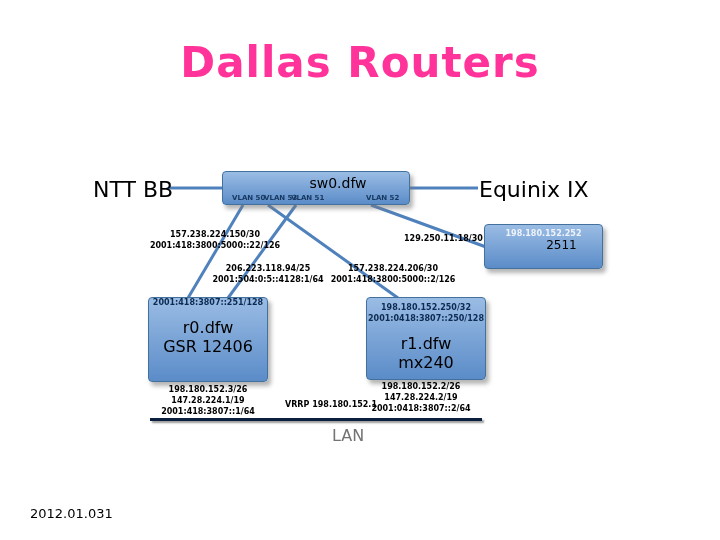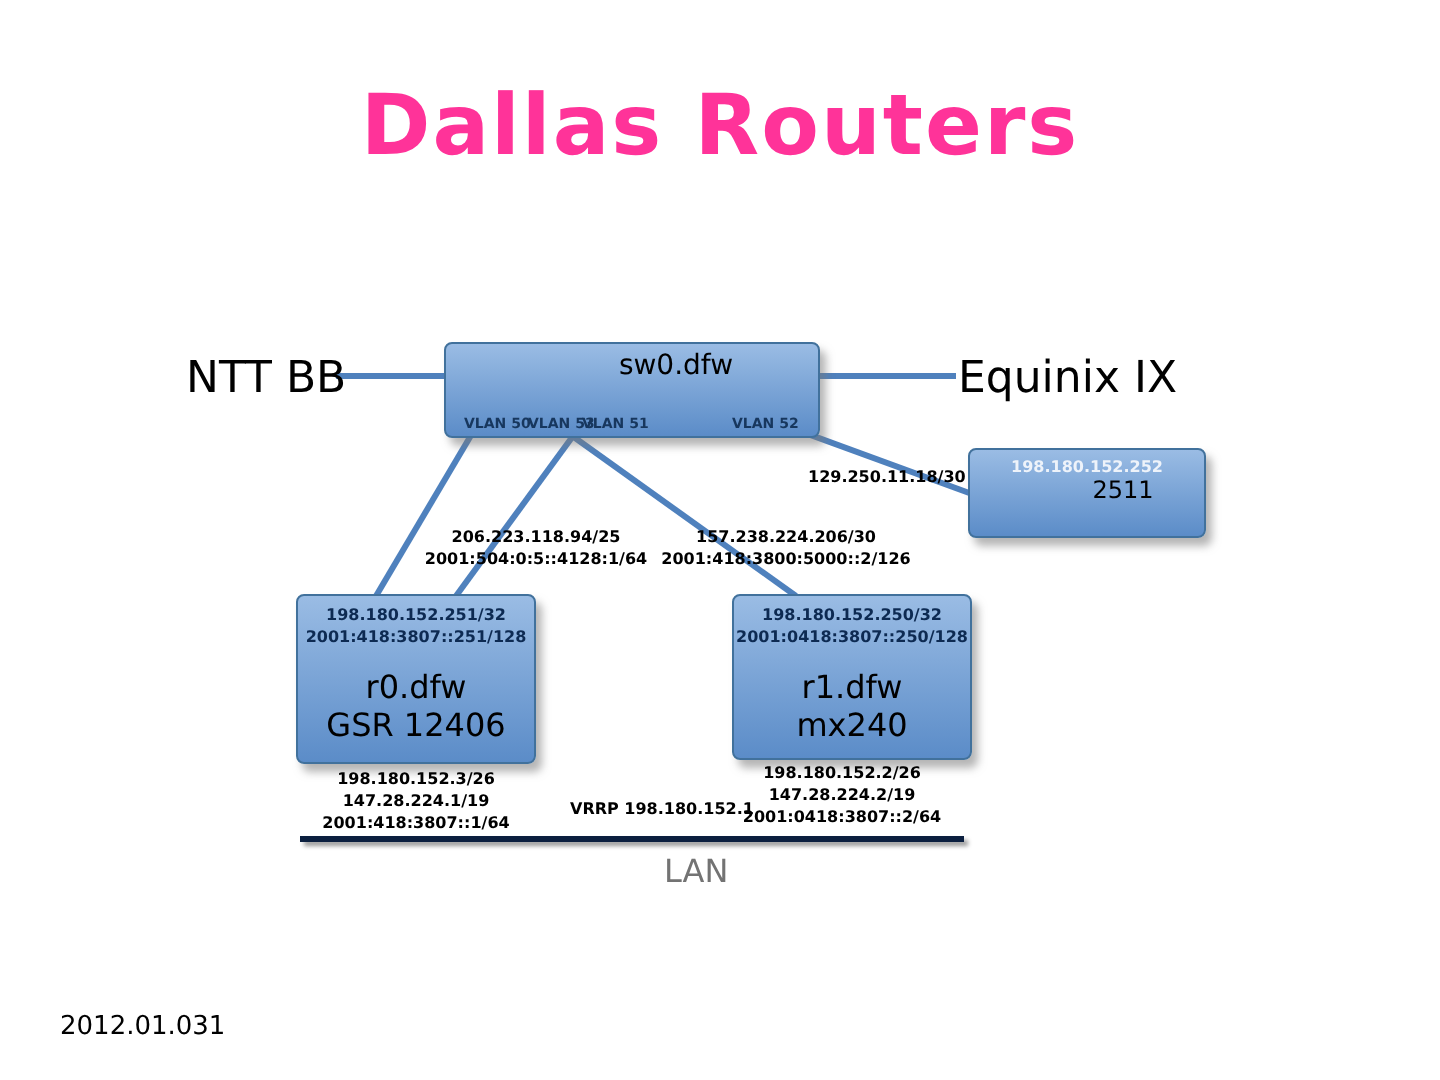--- a/index.html
+++ b/index.html
@@ -8,21 +8,21 @@
   .title{position:absolute;left:0;right:0;top:38px;margin:0;text-align:center;
          font-size:42px;font-weight:bold;color:#ff3399;letter-spacing:1px;}
   .wires{position:absolute;left:0;top:0;width:720px;height:540px;pointer-events:none;}
   .wires line{stroke:#4f81bd;stroke-width:3;}
   .ext{position:absolute;font-size:22px;color:#000;font-weight:500;}
   .ntt{left:93px;top:177px;}
   .eq{left:479px;top:177px;}
   .node{position:absolute;background:linear-gradient(180deg,#9abce4 0%,#5b8cc8 100%);
         border:1px solid #41719c;border-radius:4px;
         box-shadow:3px 4px 4px rgba(120,120,120,.55);box-sizing:border-box;}
-  .sw0{left:222px;top:171px;width:188px;height:48px;padding-left:44px;}
+  .sw0{left:222px;top:171px;width:188px;height:34px;padding-left:44px;}
   .sw0 .swname{text-align:center;font-size:14px;padding-top:3px;color:#000;}
   .vlan{position:absolute;bottom:2px;font-size:7px;font-weight:bold;color:#17375e;white-space:nowrap;}
   .v50{left:9px}.v53{left:41px}.v51{left:68px}.v52{left:143px}
   .o0{left:484px;top:224px;width:119px;height:45px;text-align:center;}
   .o0 .oip{font-size:8px;color:#eef3fa;font-weight:bold;padding-top:4px;}
   .o0 .oname{font-size:13px;color:#000;}
   .o0 .omodel{font-size:12px;color:#000;margin-left:36px;}
   .router{text-align:center;}
   .r0{left:148px;top:297px;width:120px;height:85px;}
   .r1{left:366px;top:297px;width:120px;height:83px;}
@@ -64,40 +64,43 @@
   <div class="ext eq">Equinix IX</div>
 
   <div class="node sw0">
     <div class="swname">sw0.dfw</div>
     <span class="vlan v50">VLAN 50</span>
     <span class="vlan v53">VLAN 53</span>
     <span class="vlan v51">VLAN 51</span>
     <span class="vlan v52">VLAN 52</span>
   </div>
 
+  <div class="iplabel lbl-ntt-r0">
+    <div>157.238.224.150/30</div>
+    <div>2001:418:3800:5000::22/126</div>
+  </div>
 
   <div class="iplabel lbl-oob">129.250.11.18/30</div>
 
   <div class="iplabel lbl-eq">
     <div>206.223.118.94/25</div>
     <div>2001:504:0:5::4128:1/64</div>
   </div>
 
   <div class="iplabel lbl-ntt-r1">
     <div>157.238.224.206/30</div>
     <div>2001:418:3800:5000::2/126</div>
   </div>
 
   <div class="node o0">
     <div class="oip">198.180.152.252</div>
     <div class="omodel">2511</div>
   </div>
 
   <div class="node router r0">
-    <div class="lo first">198.180.152.251/32</div>
     <div class="lo">2001:418:3807::251/128</div>
     <div class="rname">r0.dfw</div>
     <div class="rmodel">GSR 12406</div>
   </div>
 
   <div class="node router r1">
     <div class="lo first">198.180.152.250/32</div>
     <div class="lo">2001:0418:3807::250/128</div>
     <div class="rname">r1.dfw</div>
     <div class="rmodel">mx240</div>

